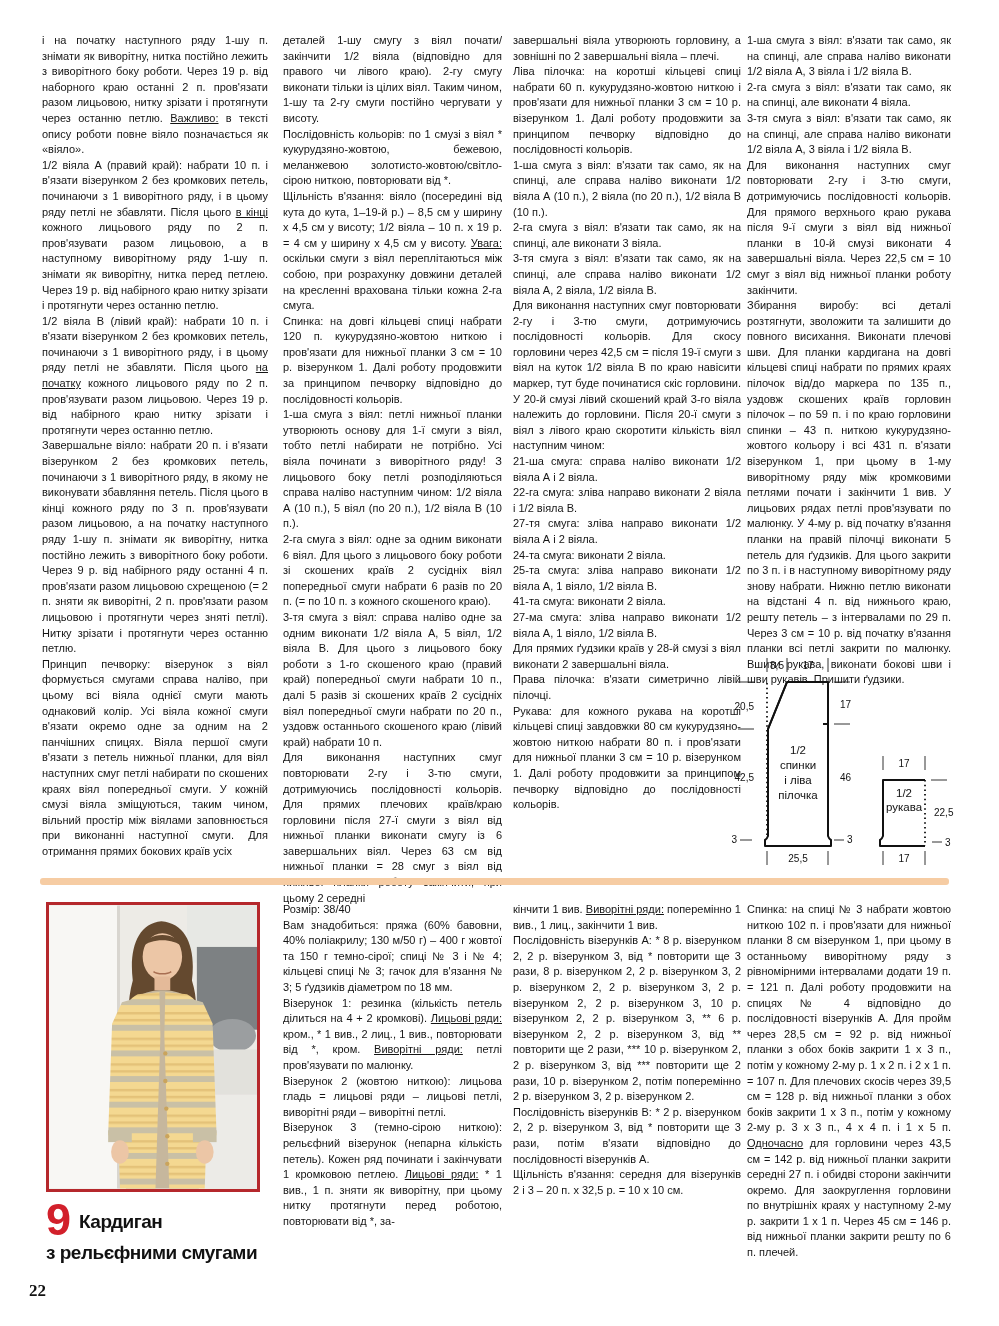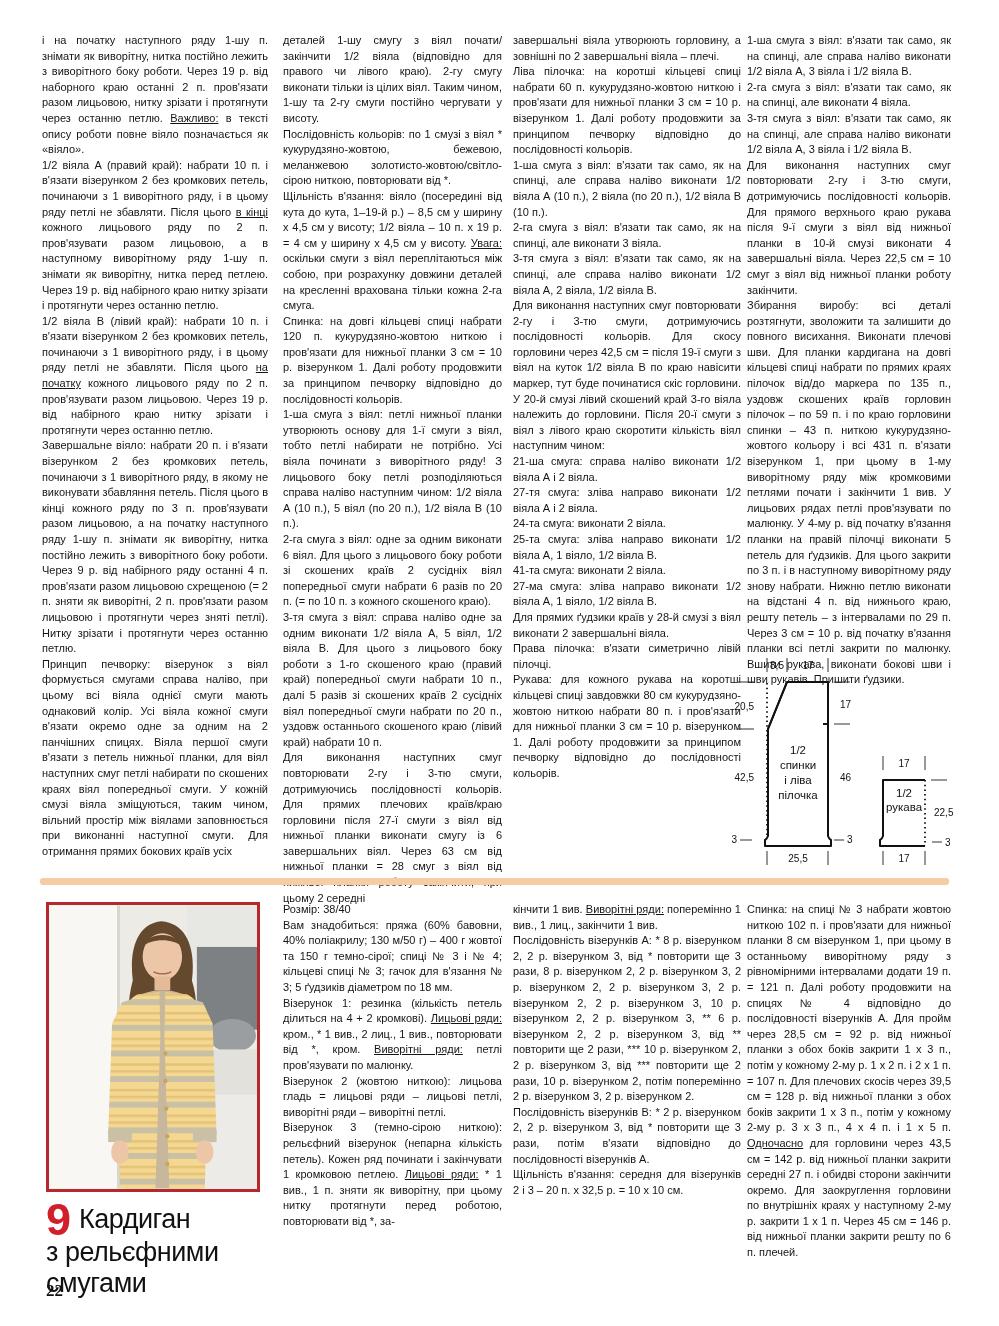--- a/index.html
+++ b/index.html
@@ -44,33 +44,33 @@
     background:#edebe7;
     overflow:hidden;
   }
   
   #headline { position:absolute; left:46px; top:1203px; width:240px; }
   #headline .num {
     font-size:45px; font-weight:bold; line-height:34px;
     margin-right:9px; vertical-align:-7px; letter-spacing:-1px;
   }
   #headline .t {
-    font-size:27px; font-weight:normal; line-height:31px; color:#111;
+    font-size:19px; font-weight:bold; line-height:31px; color:#111;
     letter-spacing:-0.5px;
   }
   
   #schematic { position:absolute; left:728px; top:650px; width:234px; height:226px; }
   #schematic text { font-family:"Liberation Sans", sans-serif; font-size:10px; fill:#111; }
   #schematic text.inner { font-size:11.5px; }
   .outline { fill:none; stroke:#111; stroke-width:2; stroke-linejoin:round; }
   .dashed  { fill:none; stroke:#111; stroke-width:1.8; stroke-dasharray:1.5 3.2; }
   .tick    { stroke:#333; stroke-width:1; }
   
   #page-number {
-    position:absolute; left:46px; top:1281px;
+    position:absolute; left:29px; top:1281px;
     font-family:"Liberation Serif", serif;
     font-weight:bold; font-size:17px; color:#111;
   }
 </style>
 </head>
 <body>
 
 <div class="col" id="top-col1">
     <p class="para"><span>і на початку наступного ряду 1-шу п. знімати як виворітну, нитка постійно лежить з виворітного боку роботи. Через 19 р. від наборного краю останні 2 п. пров'язати разом лицьовою, нитку зрізати і протягнути через останню петлю. </span><span class="u">Важливо:</span><span> в тексті опису роботи повне віяло позначається як «віяло».</span></p>
     <p class="para"><span class="b">1/2 віяла А (правий край): </span><span>набрати 10 п. і в'язати візерунком 2 без кромкових петель, починаючи з 1 виворітного ряду, і в цьому ряду петлі не збавляти. Після цього </span><span class="u">в кінці</span><span> кожного лицьового ряду по 2 п. пров'язувати разом лицьовою, а в наступному виворітному ряду 1-шу п. знімати як виворітну, нитка перед петлею. Через 19 р. від набірного краю нитку зрізати і протягнути через останню петлю.</span></p>
@@ -89,20 +89,21 @@
     <p class="para"><span>Для виконання наступних смуг повторювати 2-гу і 3-тю смуги, дотримуючись послідовності кольорів. Для прямих плечових країв/краю горловини після </span><span class="b">27-ї смуги</span><span> з віял від нижньої планки виконати смугу із 6 завершальних віял. Через 63 см від нижньої планки = 28 смуг з віял від нижньої планки роботу закінчити, при цьому 2 середні</span></p>
   </div>
 <div class="col" id="top-col3">
     <p class="para"><span>завершальні віяла утворюють горловину, а зовнішні по 2 завершальні віяла – плечі.</span></p>
     <p class="para"><span class="b">Ліва пілочка: </span><span>на коротші кільцеві спиці набрати 60 п. кукурудзяно-жовтою ниткою і пров'язати для нижньої планки 3 см = 10 р. візерунком 1. Далі роботу продовжити за принципом печворку відповідно до послідовності кольорів.</span></p>
     <p class="para"><span class="b">1-ша смуга з віял: </span><span>в'язати так само, як на спинці, але справа наліво виконати 1/2 віяла А (10 п.), 2 віяла (по 20 п.), 1/2 віяла В (10 п.).</span></p>
     <p class="para"><span class="b">2-га смуга з віял: </span><span>в'язати так само, як на спинці, але виконати 3 віяла.</span></p>
     <p class="para"><span class="b">3-тя смуга з віял: </span><span>в'язати так само, як на спинці, але справа наліво виконати 1/2 віяла А, 2 віяла, 1/2 віяла В.</span></p>
     <p class="para"><span>Для виконання наступних смуг повторювати 2-гу і 3-тю смуги, дотримуючись послідовності кольорів. Для скосу горловини через 42,5 см = після 19-ї смуги з віял на куток 1/2 віяла В по краю навісити маркер, тут буде починатися скіс горловини. У 20-й смузі лівий скошений край 3-го віяла належить до горловини. Після 20-ї смуги з віял з лівого краю скоротити кількість віял наступним чином:</span></p>
     <p class="para"><span class="b">21-ша смуга: </span><span>справа наліво виконати 1/2 віяла А і 2 віяла.</span></p>
+    <p class="para"><span class="b">22-га смуга: </span><span>зліва направо виконати 2 віяла і 1/2 віяла В.</span></p>
     <p class="para"><span class="b">27-тя смуга: </span><span>зліва направо виконати 1/2 віяла А і 2 віяла.</span></p>
     <p class="para"><span class="b">24-та смуга: </span><span>виконати 2 віяла.</span></p>
     <p class="para"><span class="b">25-та смуга: </span><span>зліва направо виконати 1/2 віяла А, 1 віяло, 1/2 віяла В.</span></p>
     <p class="para"><span class="b">41-та смуга: </span><span>виконати 2 віяла.</span></p>
     <p class="para"><span class="b">27-ма смуга: </span><span>зліва направо виконати 1/2 віяла А, 1 віяло, 1/2 віяла В.</span></p>
     <p class="para"><span>Для прямих ґудзики країв у </span><span class="b">28-й смузі</span><span> з віял виконати 2 завершальні віяла.</span></p>
     <p class="para"><span class="b">Права пілочка: </span><span>в'язати симетрично лівій пілочці.</span></p>
     <p class="para"><span class="b">Рукава: </span><span>для кожного рукава на коротші кільцеві спиці завдовжки 80 см кукурудзяно-жовтою ниткою набрати 80 п. і пров'язати для нижньої планки 3 см = 10 р. візерунком 1. Далі роботу продовжити за принципом печворку відповідно до послідовності кольорів.</span></p>
   </div>
 <div class="col" id="top-col4">

